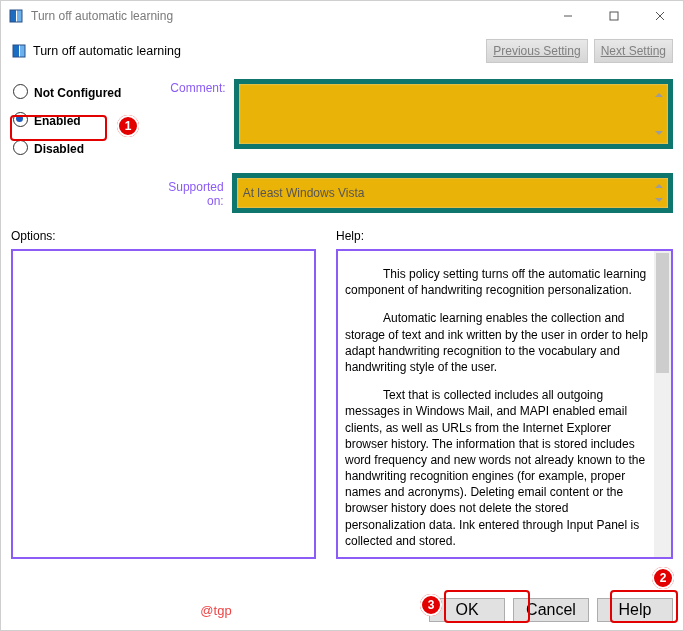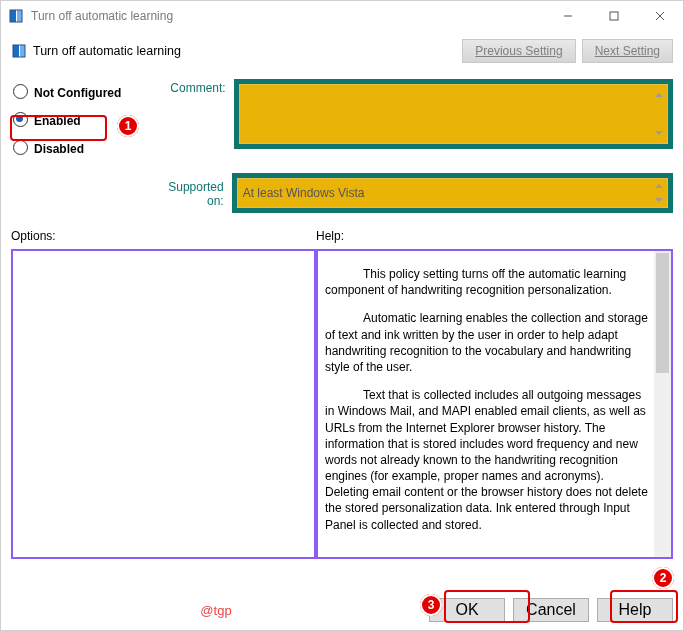--- a/index.html
+++ b/index.html
@@ -10,41 +10,41 @@
   .titlebar .ttl{flex:0 0 auto;font-size:12px;}
   .titlebar .spacer{flex:1 1 auto;}
   .winbtn{width:46px;height:30px;display:flex;align-items:center;justify-content:center;color:#555;}
   .winbtn svg{width:10px;height:10px;stroke:#555;}
   
   .client{flex:1;padding:8px 10px 0 10px;background:#fff;position:relative;}
   .header{display:flex;align-items:center;margin-bottom:16px;}
   .header .ico{width:16px;height:16px;margin-right:6px;}
   .header .title{font-size:12.5px;color:#000;}
   .navbtns{margin-left:auto;display:flex;gap:6px;}
-  .navbtn{height:22px;padding:0 12px;border:1px solid #c9c9c9;background:linear-gradient(#e8e8e8,#d6d6d6);color:#808080;font-size:12px;text-decoration:underline;display:inline-flex;align-items:center;}
+  .navbtn{height:22px;padding:0 6px;border:1px solid #c9c9c9;background:linear-gradient(#e8e8e8,#d6d6d6);color:#808080;font-size:12px;text-decoration:underline;display:inline-flex;align-items:center;}
   
   .row1{display:flex;margin-top:4px;}
   .radios{width:145px;}
   .radio{display:flex;align-items:center;height:20px;margin:4px 0 8px 2px;font-weight:bold;}
   .radio .dot{margin-right:6px;}
   .dot-outer{width:13px;height:13px;border:1px solid #333;border-radius:50%;display:inline-block;position:relative;background:#fff;}
   .dot-outer.sel::after{content:"";position:absolute;width:7px;height:7px;border-radius:50%;background:#185abd;top:2px;left:2px;}
   .radio .lbl{font-size:12px;}
   
-  .lblcol{width:70px;text-align:right;color:#0f766e;padding-top:2px;}
+  .lblcol{width:70px;text-align:right;color:#8b5cf6;padding-top:2px;}
   .fieldbox{background:#eab308;border:5px solid #0f766e;box-shadow:inset 0 0 2px #ddd;position:relative;}
   .commentbox{width:430px;height:60px;margin-left:8px;}
   .suppbox{width:430px;height:30px;margin-left:8px;display:flex;align-items:center;padding-left:6px;color:#555;}
   .row2{display:flex;margin-top:6px;}
   .spin{position:absolute;right:1px;top:1px;bottom:1px;width:16px;display:flex;flex-direction:column;}
   .spin .arr{flex:1;display:flex;align-items:center;justify-content:center;}
   .spin .sep{flex:1;}
   .spin svg{width:8px;height:8px;fill:#9c9c9c;}
   
-  .panes{display:flex;margin-top:16px;height:330px;}
+  .panes{display:flex;margin-top:16px;gap:20px;height:330px;}
   .pane{display:flex;flex-direction:column;}
   .pane .panelbl{font-size:12px;margin-bottom:6px;}
   .opts{width:305px;}
   .help{flex:1;}
   .box{flex:1;background:#fff;border:2px solid #8b5cf6;overflow:hidden;position:relative;}
   .helpcontent{position:absolute;inset:1px 17px 1px 1px;overflow:hidden;padding:14px 4px 4px 6px;font-size:12px;color:#000;line-height:1.35;}
   .helpcontent p{margin:0 0 12px 0;}
   .helpcontent p.first{text-indent:38px;}
   .hscroll{position:absolute;right:0;top:0;bottom:0;width:17px;background:#f0f0f0;}
   .hscroll .thumb{position:absolute;left:2px;right:2px;top:2px;height:120px;background:#cdcdcd;border-radius:0;}

